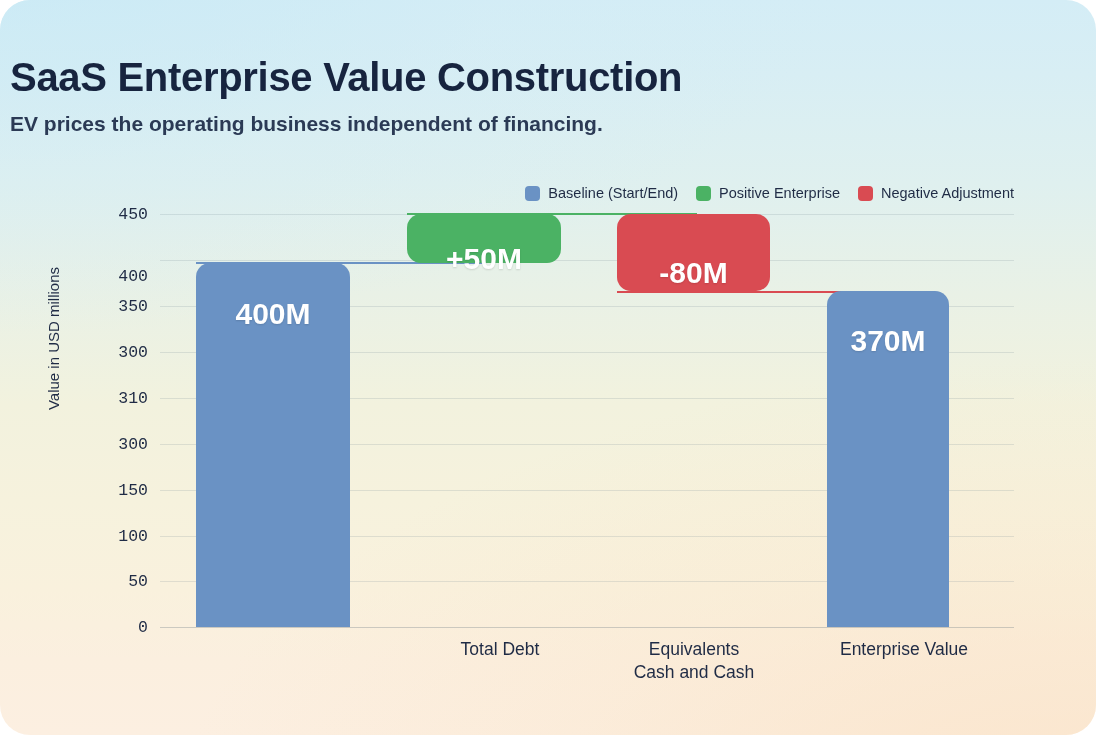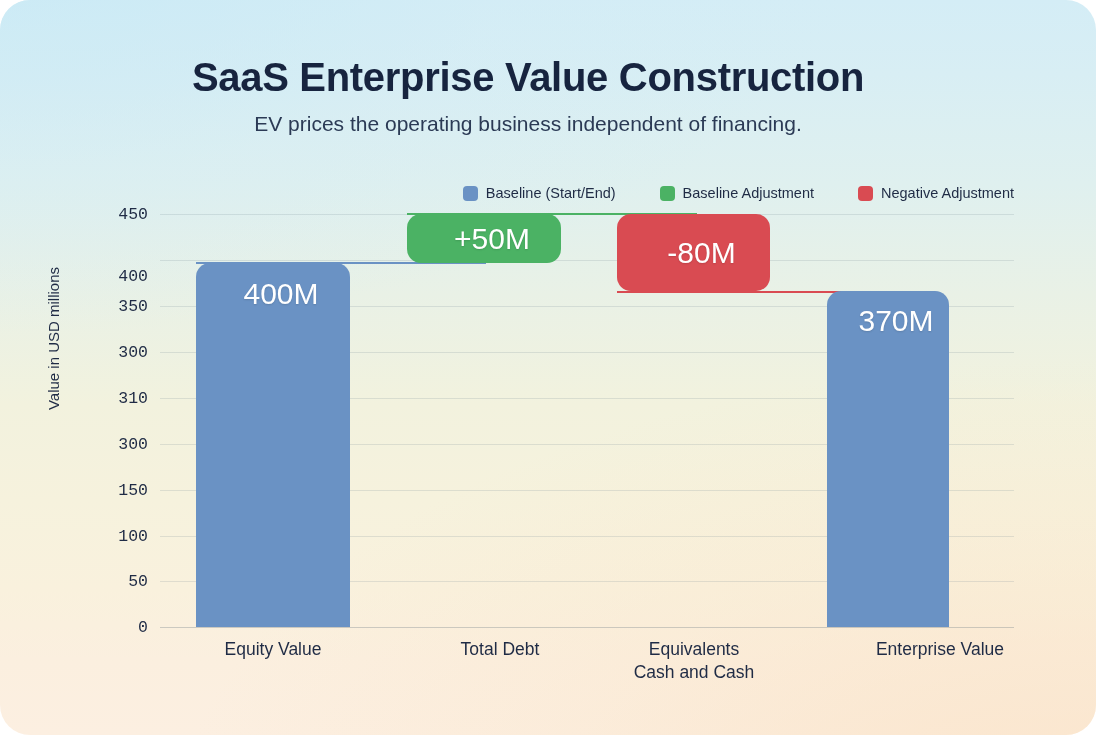--- a/index.html
+++ b/index.html
@@ -40,52 +40,51 @@
     inset: 0;
     pointer-events: none;
     background:
       radial-gradient(120% 90% at 100% 112%, rgba(250,225,196,0.75) 0%, rgba(250,228,200,0.28) 42%, rgba(255,255,255,0) 70%),
       radial-gradient(110% 80% at 0% -12%, rgba(199,233,245,0.85) 0%, rgba(210,236,246,0.30) 45%, rgba(255,255,255,0) 72%);
   }
 
   
   #header {
     position: absolute;
-    left: 0;
+    left: 10px;
     top: 54px;
     width: 1056px;
-    text-align: center;
     z-index: 5;
   }
   #chart-title {
     font-size: 40px;
     font-weight: bold;
     color: #17243f;
     letter-spacing: -0.3px;
     line-height: 1.18;
     margin: 0;
   }
   #chart-subtitle {
     font-size: 21px;
-    font-weight: normal;
+    font-weight: bold;
     color: #2b3a55;
     margin: 10px 0 0 0;
     line-height: 1.2;
   }
 
   
   #legend {
     position: absolute;
     left: 160px;
     top: 185px;
     width: 854px;
     display: flex;
     justify-content: flex-end;
     align-items: center;
-    gap: 44px;
+    gap: 18px;
     z-index: 6;
   }
   .legend-item {
     display: flex;
     align-items: center;
     gap: 8px;
   }
   .legend-swatch {
     width: 15px;
     height: 15px;
@@ -146,28 +145,29 @@
   .gridline.axis0 {
     background: rgba(110,125,135,0.34);
   }
 
   .bar {
     position: absolute;
     box-sizing: border-box;
   }
   .bar-label {
     position: absolute;
-    left: 8px;
+    left: 0;
     width: 100%;
     text-align: center;
     color: #ffffff;
-    font-weight: normal;
+    font-weight: bold;
     font-size: 30px;
     text-shadow: 0 1px 2px rgba(0,0,0,0.13);
     pointer-events: none;
+    margin-top: 20px;
   }
   .connector {
     position: absolute;
     height: 2px;
   }
   .xtick {
     position: absolute;
     text-align: center;
     font-size: 17.5px;
     color: #1f2b45;
@@ -184,21 +184,21 @@
     <p id="chart-subtitle">EV prices the operating business independent of financing.</p>
   </div>
 
   <div id="legend">
     <div class="legend-item">
       <span class="legend-swatch" style="background:#6a92c4"></span>
       <span class="legend-label">Baseline (Start/End)</span>
     </div>
     <div class="legend-item">
       <span class="legend-swatch" style="background:#4bb264"></span>
-      <span class="legend-label">Baseline Adjustment</span>
+      <span class="legend-label">Positive Enterprise</span>
     </div>
     <div class="legend-item">
       <span class="legend-swatch" style="background:#d94b52"></span>
       <span class="legend-label">Negative Adjustment</span>
     </div>
   </div>
 
   <div id="plot-wrap">
 
     <div id="yaxis-title">Value in USD millions</div>
@@ -240,28 +240,25 @@
     </div>
 
     <div class="bar" style="left:617px; top:214px; width:153px; height:77px; background:#d94b52; border-radius:14px;">
       <span class="bar-label" style="top:22px;">-80M</span>
     </div>
 
     <div class="bar" style="left:827px; top:291px; width:122px; height:336px; background:#6a92c4; border-radius:14px 14px 0 0;">
       <span class="bar-label" style="top:13px;">370M</span>
     </div>
 
-    <div class="xtick" style="left:173px; top:638px; width:200px;">
-      <div>Equity Value</div>
-    </div>
     <div class="xtick" style="left:400px; top:638px; width:200px;">
       <div>Total Debt</div>
     </div>
     <div class="xtick" style="left:594px; top:638px; width:200px;">
       <div>Equivalents</div>
       <div>Cash and Cash</div>
     </div>
-    <div class="xtick" style="left:804px; top:638px; width:200px;text-align:right;">
+    <div class="xtick" style="left:804px; top:638px; width:200px;">
       <div>Enterprise Value</div>
     </div>
 
   </div>
 </div>
 
 </body></html>

